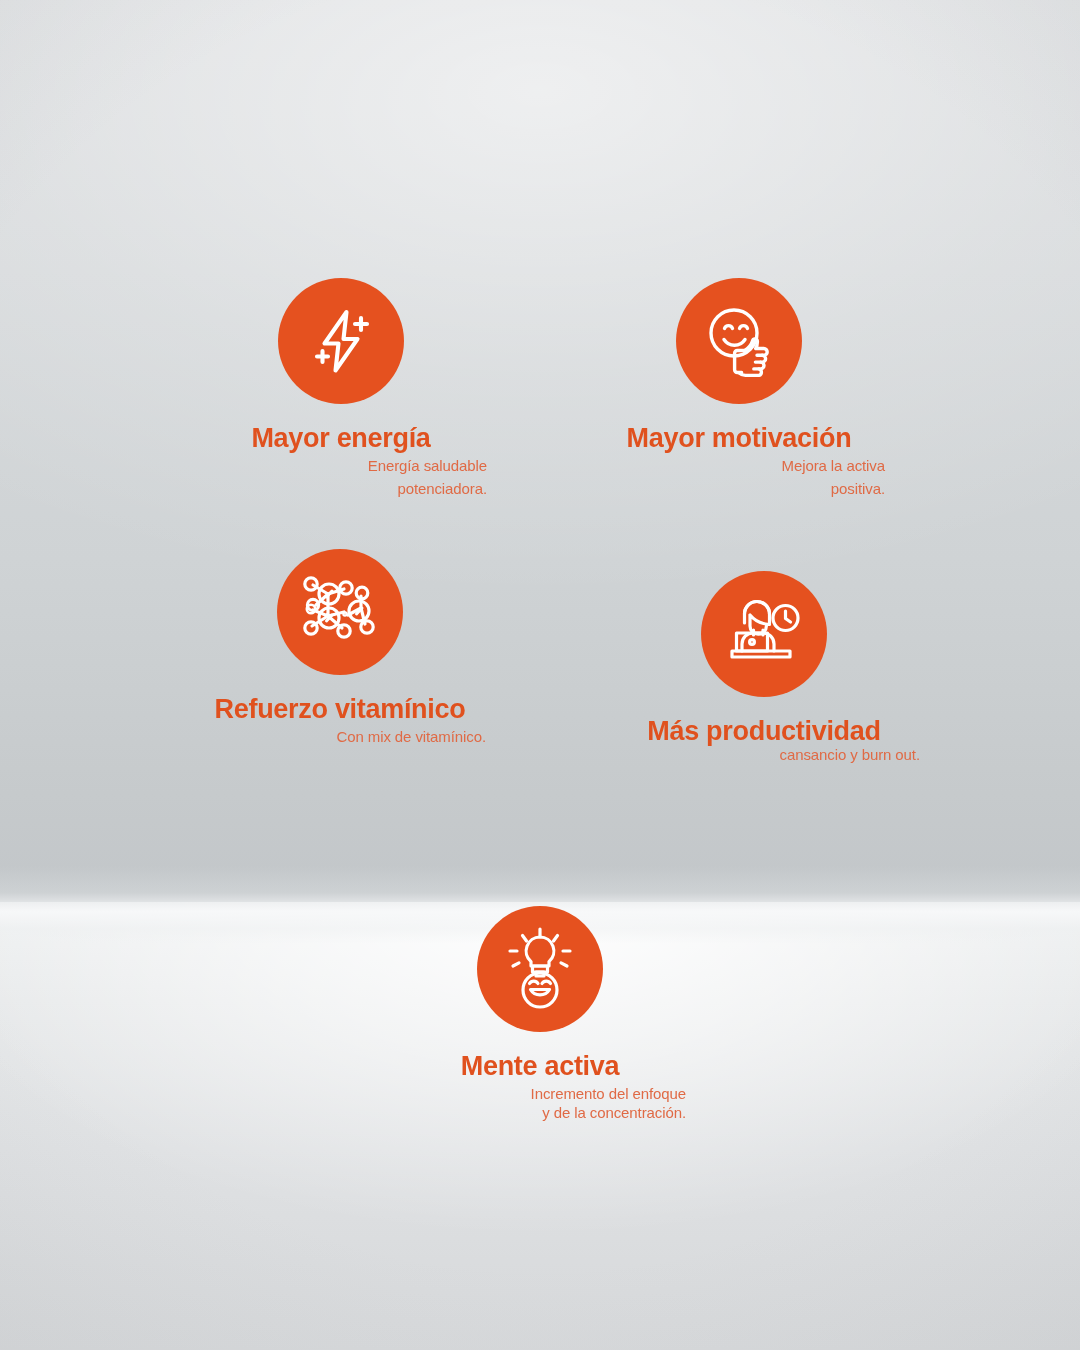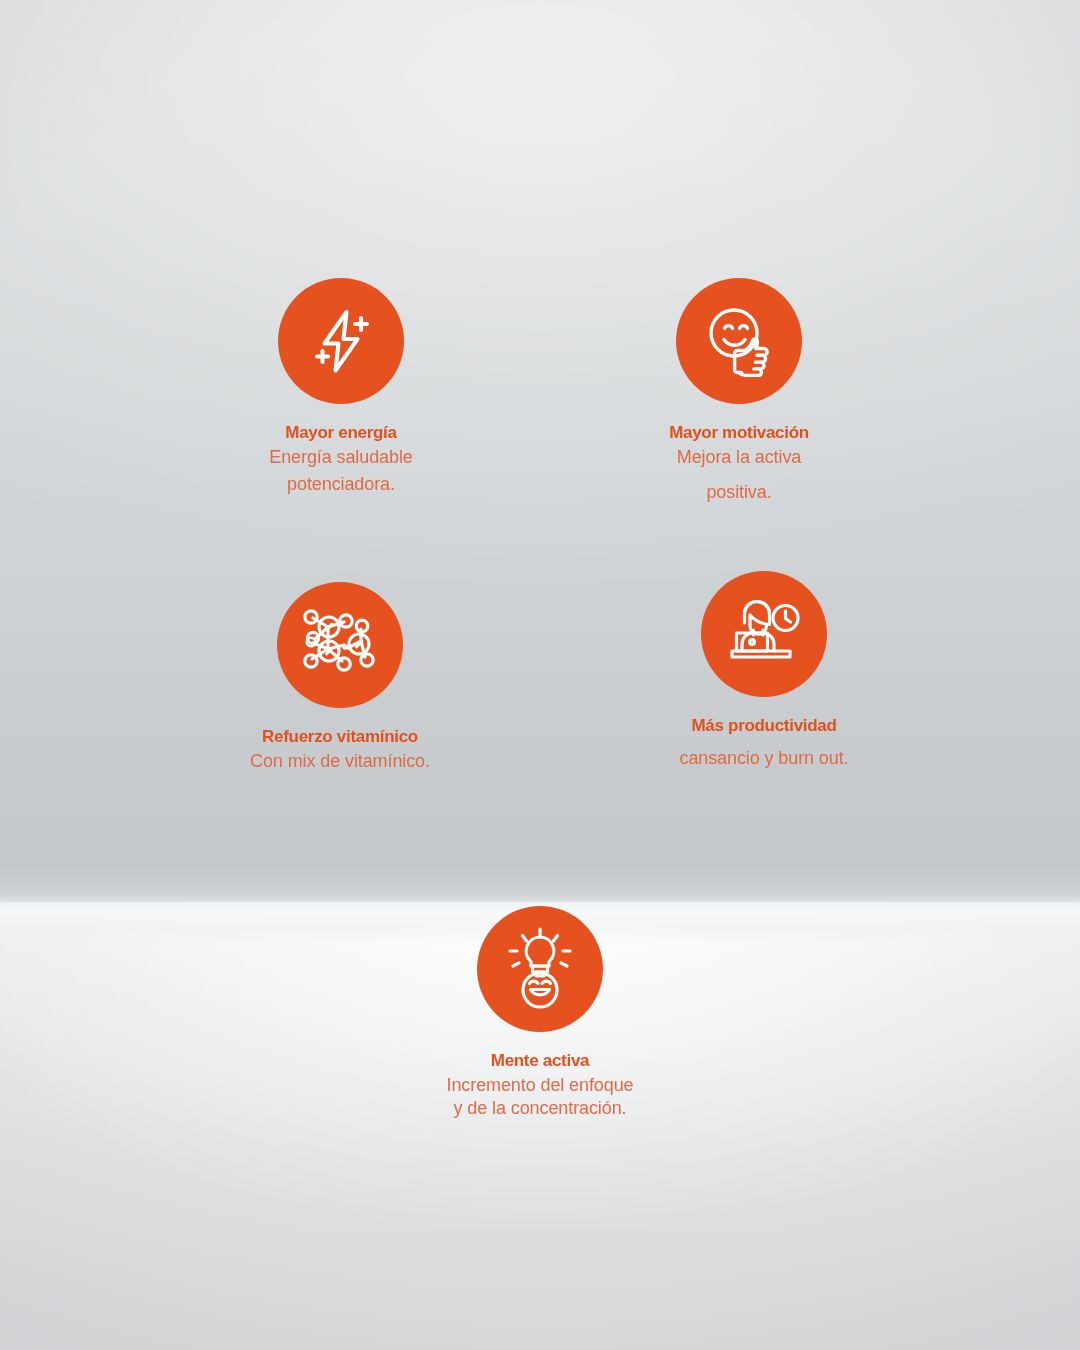--- a/index.html
+++ b/index.html
@@ -44,33 +44,33 @@
   .badge {
     width:126px; height:126px; border-radius:50%;
     background:#e5511f;
     margin:0 auto;
     display:flex; align-items:center; justify-content:center;
   }
   .badge svg { display:block; }
 
   .f-title {
     margin-top:19px;
-    font-size:17px; font-weight:700; letter-spacing:-0.3px;
+    font-size:27px; font-weight:700; letter-spacing:-0.3px;
     color:#e0511e; line-height:1.12; white-space:nowrap;
   }
   .f-desc {
     margin-top:4px;
-    font-size:18px; font-weight:400; letter-spacing:-0.1px;
-    color:#e06a45; line-height:1.26; white-space:nowrap;
+    font-size:15px; font-weight:400; letter-spacing:-0.1px;
+    color:#e06a45; line-height:1.26; white-space:nowrap;text-align:right;
   }
 
   
   #feat-energia      { left:195px; top:278px; width:292px; }
   #feat-motivacion   { left:593px; top:278px; width:292px; }
-  #feat-vitaminico   { left:194px; top:582px; width:292px; }
+  #feat-vitaminico   { left:194px; top:549px; width:292px; }
   #feat-productividad{ left:608px; top:571px; width:312px; }
   #feat-mente        { left:394px; top:906px; width:292px; }
 </style>
 </head>
 <body>
 
 <div class="backdrop">
   <div class="bd-wall"></div>
   <div class="bd-floor"></div>
   <div class="bd-seam"></div>
@@ -103,21 +103,21 @@
           <path d="M40.5 27.5 a4.2 4.2 0 0 1 8 0"></path>
           <path d="M25 38.5 a12.5 12.5 0 0 0 21 0"></path>
           <path d="M46 49.5 c3.5-2.5 6.5-6 7.5-9.5 0.9-3.1 4.8-2.6 4.9 0.6 0.06 2.4-0.7 4.9-1.7 6.9 h8.1 a3.4 3.4 0 0 1 0 6.8 h-1.6 a3.4 3.4 0 0 1 0 6.8 h-1.6 a3.4 3.4 0 0 1 0 6.8 h-1.6 a3.4 3.4 0 0 1 0 6.5 h-13.5 a9 9 0 0 1-6.2-2.4"></path>
           <path d="M46 49.5 h-7.6 a2.8 2.8 0 0 0-2.8 2.8 v16.4 a2.8 2.8 0 0 0 2.8 2.8 h4.2"></path>
           <path d="M63.2 54.3 h-5.2 M61.6 61.1 h-5.2 M60 67.9 h-5.2"></path>
         </svg>
       </span>
     </div>
     <div class="f-title">Mayor motivación</div>
     <div class="f-desc">Mejora la activa</div>
-    <div class="f-desc" style="margin-top:12px">positiva.</div>
+    <div class="f-desc" style="margin-top:4px">positiva.</div>
   </div>
 
   <div class="feature" id="feat-vitaminico">
     <div class="badge">
       <span>
         <svg width="84" height="80" viewBox="0 0 84 80" fill="none" stroke="#ffffff" stroke-width="3.2" stroke-linecap="round" stroke-linejoin="round">
 
           <path d="M15 13 L30 22 M30 22 L46 17 M30 22 L18 33 M30 22 L30 44 M30 44 L15 38 M30 44 L14 54 M30 44 L44 56 M30 44 L46 40 M63 24 L63 36 M63 36 L50 43 M63 36 L67 52"></path>
 
           <circle cx="13" cy="12" r="6.2"></circle>
@@ -159,21 +159,21 @@
           <path d="M18 54 v-7 a11 11 0 0 1 11-11 h10 a11 11 0 0 1 11 11 v7"></path>
 
           <path d="M12.5 54 h31 v-18 h-31 z"></path>
           <circle cx="28" cy="45" r="2.4"></circle>
 
           <path d="M8 54 h58 v6 h-58 z"></path>
         </svg>
       </span>
     </div>
     <div class="f-title">Más productividad</div>
-    <div class="f-desc" style="margin-top:12px">cansancio y burn out.</div>
+    <div class="f-desc" style="margin-top:0">cansancio y burn out.</div>
   </div>
 
   <div class="feature" id="feat-mente">
     <div class="badge">
       <span>
         <svg width="76" height="84" viewBox="0 0 76 84" fill="none" stroke="#ffffff" stroke-width="3.2" stroke-linecap="round" stroke-linejoin="round">
 
           <path d="M38 2 v7 M20.5 8.5 l4 5.5 M55.5 8.5 l-4 5.5 M8 24 h7 M68 24 h-7 M11 39 l6-3.2 M65 39 l-6-3.2"></path>
 
           <path d="M38 10 a14 14 0 0 1 9 24.6 v4.4 h-18 v-4.4 a14 14 0 0 1 9-24.6 z"></path>

